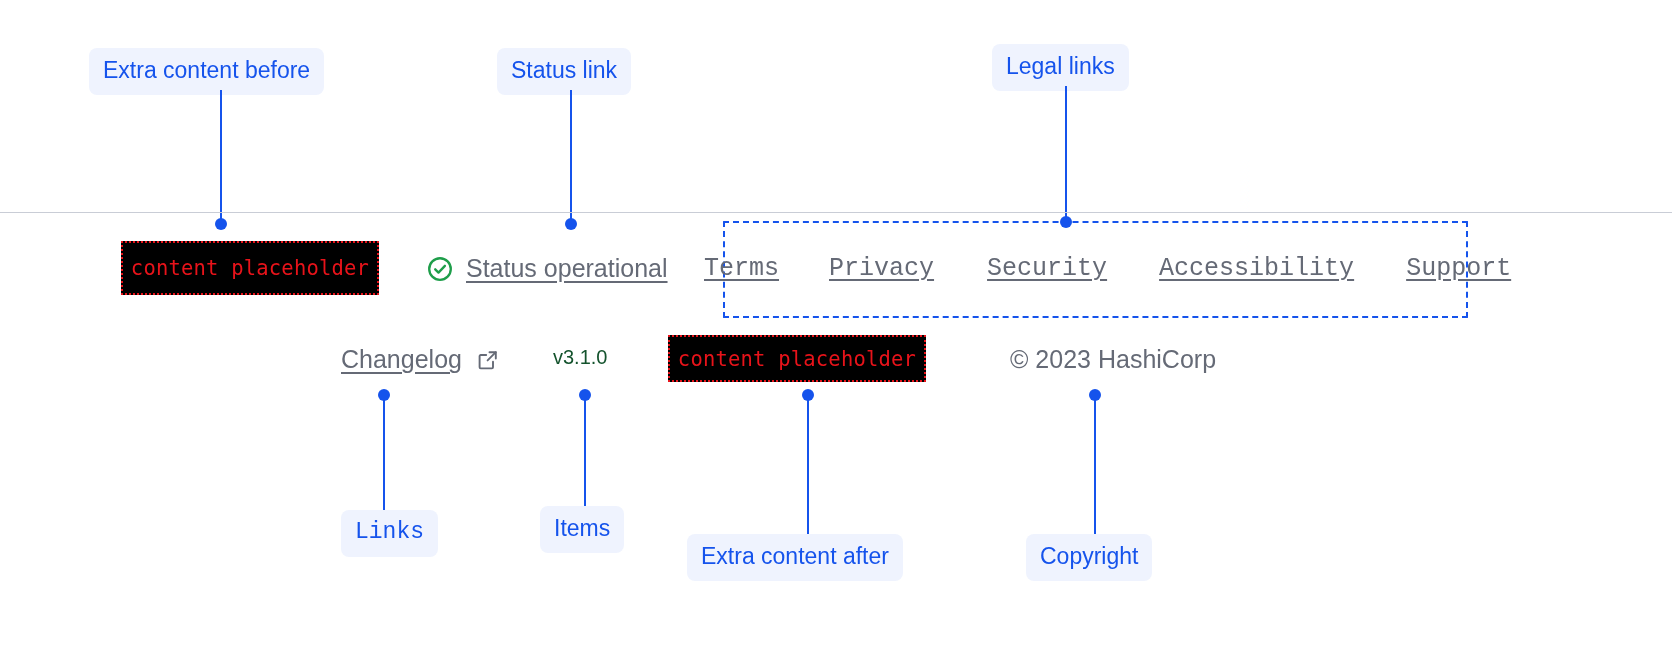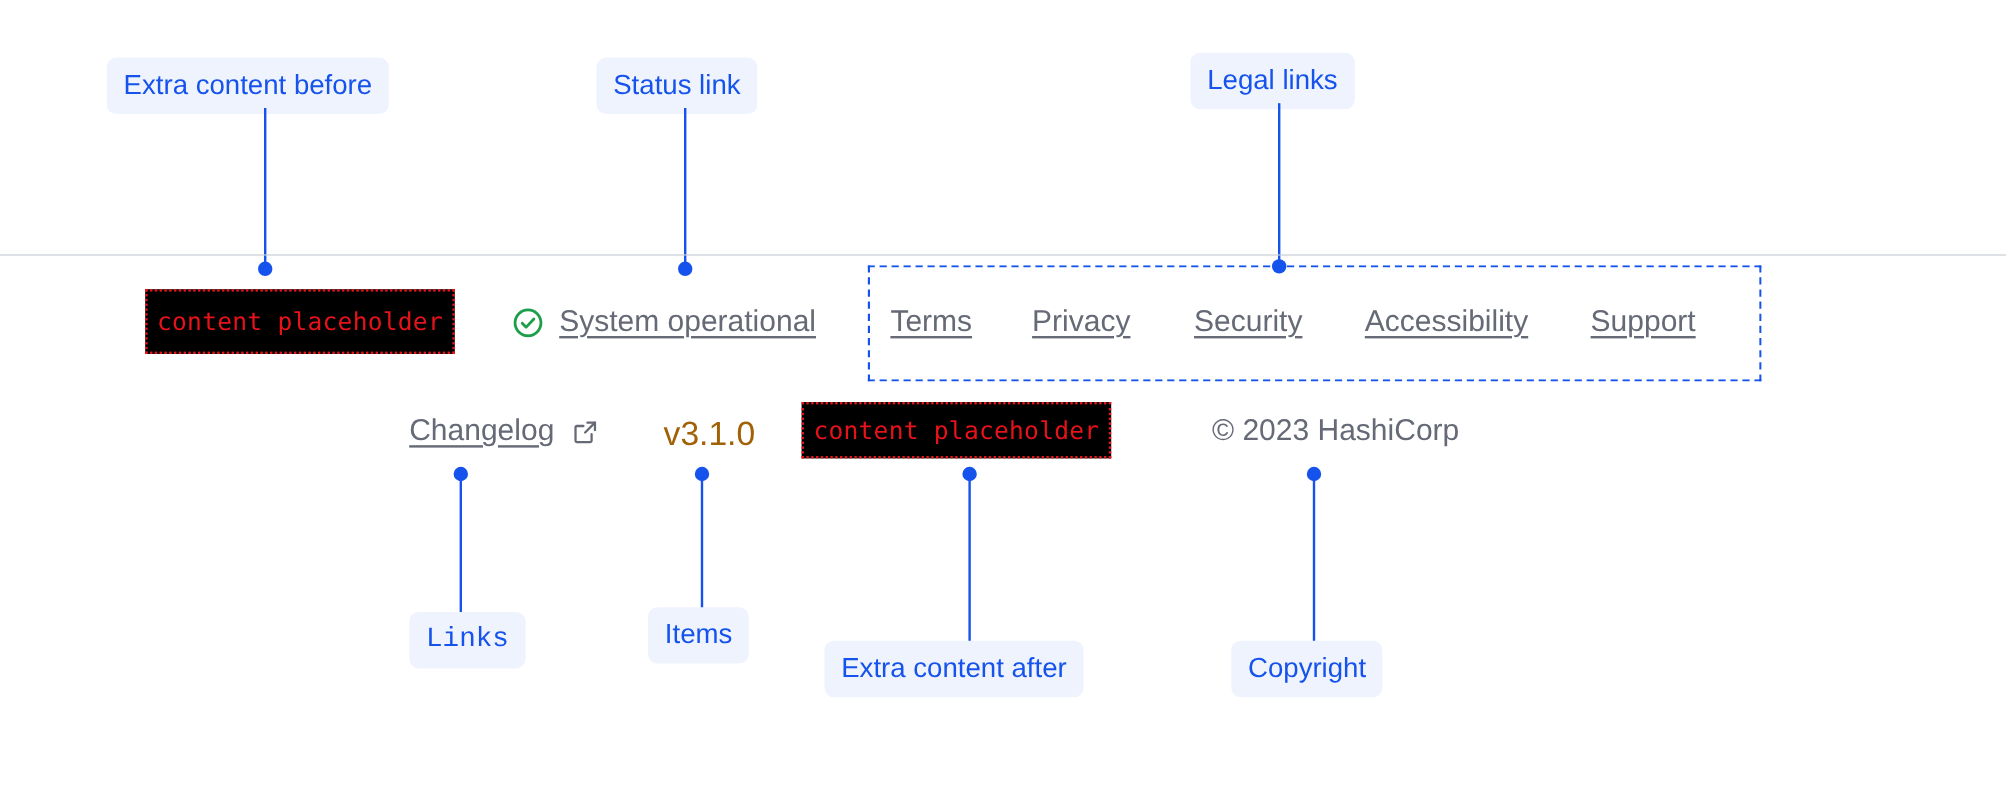--- a/index.html
+++ b/index.html
@@ -107,25 +107,26 @@
     left: 723px;
     top: 221px;
     width: 745px;
     height: 97px;
     border: 2px dashed #1553ec;
     box-sizing: border-box;
     border-radius: 1px;
   }
   .legal-links {
     position: absolute;
-    left: 742px;
+    left: 704px;
     top: 254px;
     display: flex;
     align-items: flex-start;
     gap: 0;
+    font-family: Liberation Mono, monospace;
   }
   .legal-links a {
     font-size: 25px;
     color: #656a76;
     text-decoration: underline;
     text-underline-offset: 4px;
     text-decoration-thickness: 1.6px;
     white-space: nowrap;
     display: inline-block;
   }
@@ -147,22 +148,22 @@
     text-underline-offset: 4px;
     text-decoration-thickness: 1.6px;
     white-space: nowrap;
   }
   .ext-icon { display: block; width: 24px; height: 24px; }
 
   .version {
     position: absolute;
     left: 553px;
     top: 346px;
-    font-size: 28px;
-    color: #a16207;
+    font-size: 20px;
+    color: #14532d;
     white-space: nowrap;
   }
 
   .copyright {
     position: absolute;
     left: 1010px;
     top: 345px;
     font-size: 25px;
     color: #656a76;
     white-space: nowrap;
@@ -191,21 +192,21 @@
 
   <div class="placeholder" style="left:121px; top:241px; width:258px; height:54px;">content placeholder</div>
 
   <div class="status-cluster" style="left:426px; top:254px;">
     <span class="status-icon">
       <svg viewBox="0 0 24 24" width="28" height="28" fill="none" stroke="#1e9e4a" stroke-width="2" stroke-linecap="round" stroke-linejoin="round">
         <circle cx="12" cy="12" r="9.25"></circle>
         <path d="M7.9 12.3 L10.7 15.1 L16.2 9.3"></path>
       </svg>
     </span>
-    <span class="status-text">System operational</span>
+    <span class="status-text">Status operational</span>
   </div>
 
   <div class="legal-box"></div>
 
   <div class="legal-links">
     <a href="#">Terms</a>
     <span class="legal-gap" style="width:50px;"></span>
     <a href="#">Privacy</a>
     <span class="legal-gap" style="width:53px;"></span>
     <a href="#">Security</a>

